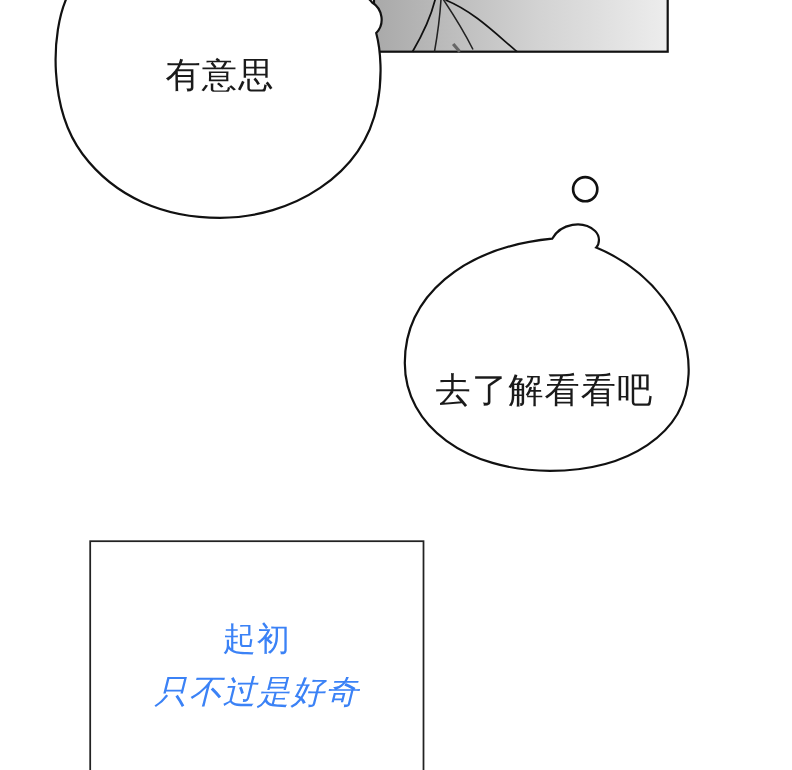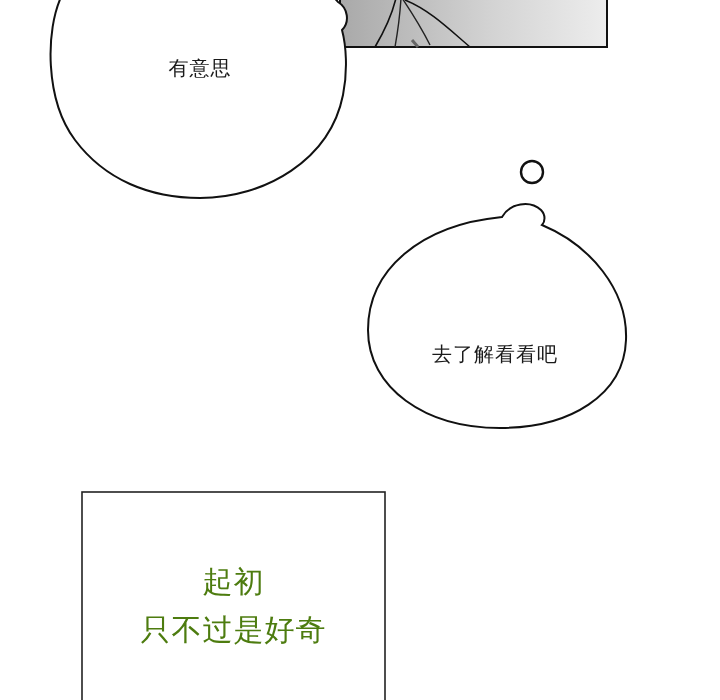--- a/index.html
+++ b/index.html
@@ -2,24 +2,24 @@
 <html><head>
   <meta charset="utf-8">
   <style>
     html, body { margin: 0; padding: 0; background: #ffffff; }
     body { width: 720px; height: 700px; position: relative; overflow: hidden;
            font-family: "DejaVu Sans", "Liberation Sans", sans-serif; }
     .scene { position: absolute; left: 0; top: 0; width: 720px; height: 700px; }
     .art { position: absolute; left: 0; top: 0; }
     .bubble-text {
       position: absolute; color: #1a1a1a; text-align: center;
-      font-size: 20px; line-height: 40px; letter-spacing: 1px;
+      font-size: 32px; line-height: 40px; letter-spacing: 1px;
     }
     .caption-text {
-      position: absolute; color: #4d7c0f; text-align: center;
+      position: absolute; color: #3b82f6; text-align: center;
       font-size: 30px; line-height: 40px; letter-spacing: 1px;
     }
   </style>
 </head>
 <body>
 
 <div class="scene">
 
   <svg class="art" width="720" height="700" viewBox="0 0 720 700">
     <defs>
@@ -68,15 +68,15 @@
     <g>
       <rect x="82" y="492" width="303" height="220" fill="#ffffff" stroke="#222" stroke-width="1.6"></rect>
     </g>
   </svg>
 
   <div class="bubble-text" style="left:130px; top:48px; width:140px;">有意思</div>
 
   <div class="bubble-text" style="left:392px; top:314px; width:206px;margin-top:20px;">去了解看看吧</div>
 
   <div class="caption-text" style="left:82px; top:562px; width:303px;">起初</div>
-  <div class="caption-text" style="left:82px; top:610px; width:303px;">只不过是好奇</div>
+  <div class="caption-text" style="left:82px; top:610px; width:303px;font-style:italic;">只不过是好奇</div>
 
 </div>
 
 </body></html>

